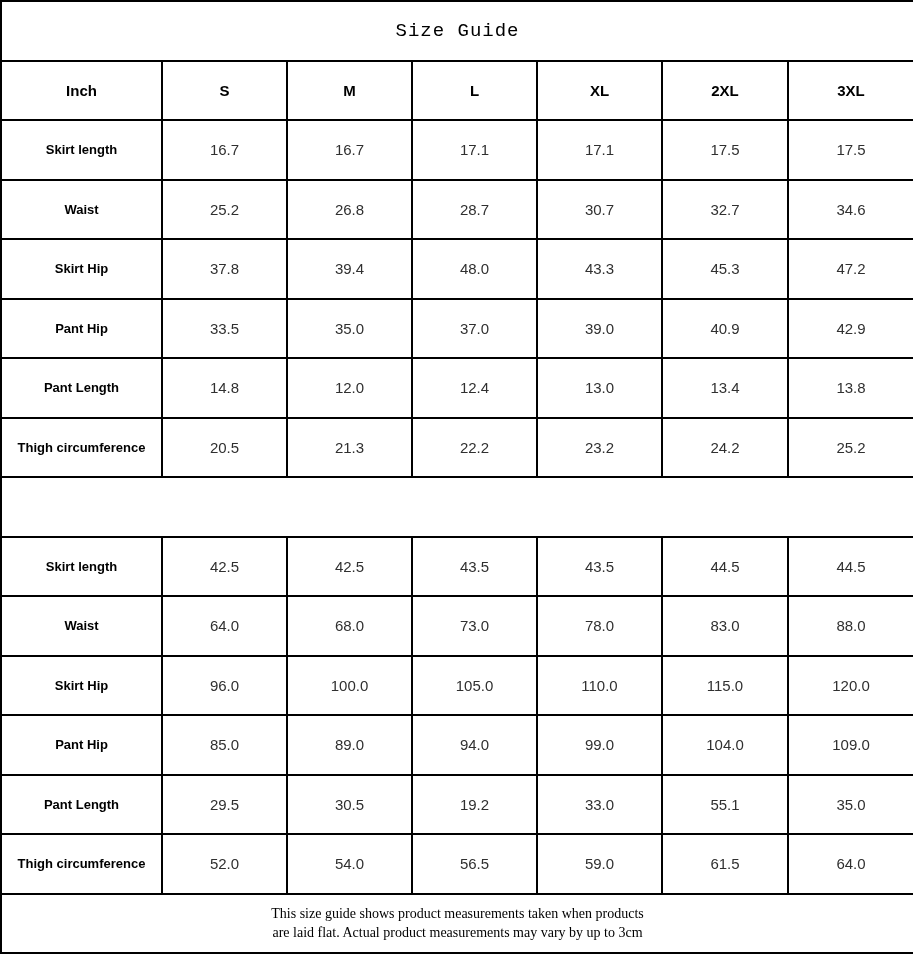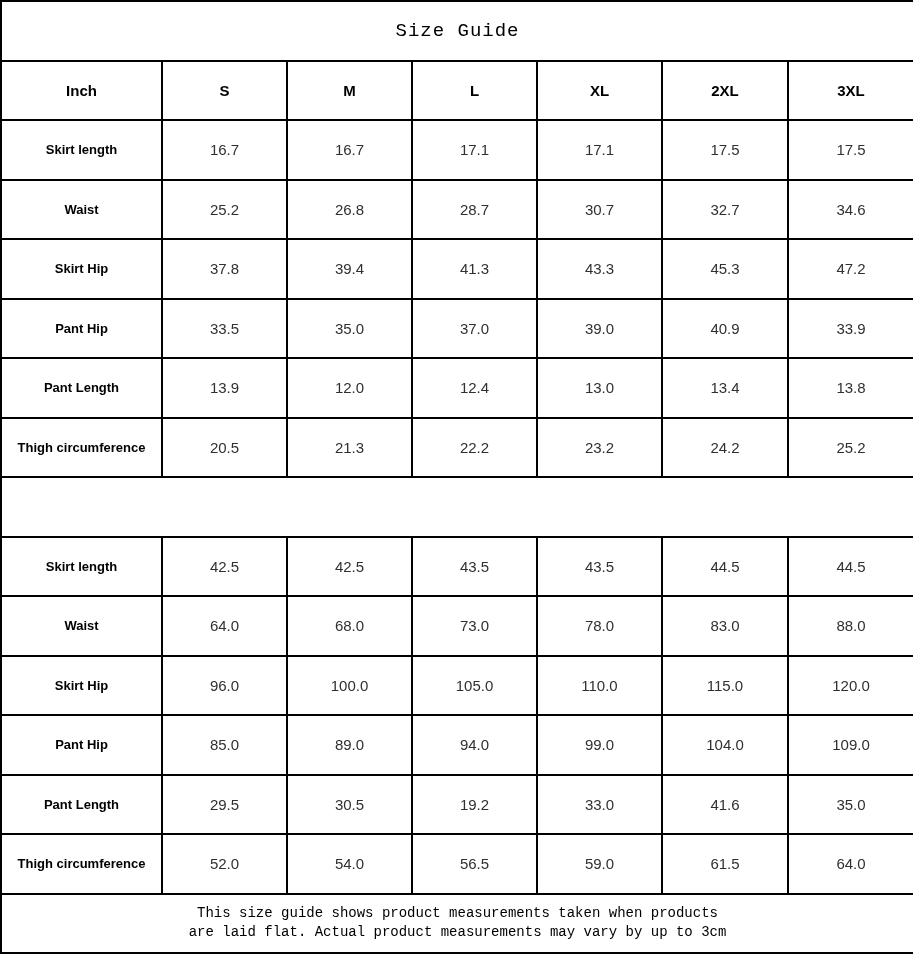--- a/index.html
+++ b/index.html
@@ -56,21 +56,21 @@
   }
   td.value {
     font-size: 15px;
     font-weight: normal;
     color: #303030;
   }
   td.spacer-cell {
     background: #ffffff;
   }
   td.footer-cell {
-    font-family: Liberation Mono, monospace;
+    font-family: Liberation Serif, serif;
     font-size: 14px;
     line-height: 19px;
     color: #000000;
     border-radius: 24px;
   }
 </style>
 </head>
 <body>
 
 <table class="size-guide">
@@ -111,37 +111,37 @@
         <td class="value">26.8</td>
         <td class="value">28.7</td>
         <td class="value">30.7</td>
         <td class="value">32.7</td>
         <td class="value">34.6</td>
       </tr>
       <tr>
         <td class="row-label">Skirt Hip</td>
         <td class="value">37.8</td>
         <td class="value">39.4</td>
-        <td class="value">41.3</td>
+        <td class="value">48.0</td>
         <td class="value">43.3</td>
         <td class="value">45.3</td>
         <td class="value">47.2</td>
       </tr>
       <tr>
         <td class="row-label">Pant Hip</td>
         <td class="value">33.5</td>
         <td class="value">35.0</td>
         <td class="value">37.0</td>
         <td class="value">39.0</td>
         <td class="value">40.9</td>
-        <td class="value">33.9</td>
+        <td class="value">42.9</td>
       </tr>
       <tr>
         <td class="row-label">Pant Length</td>
-        <td class="value">13.9</td>
+        <td class="value">14.8</td>
         <td class="value">12.0</td>
         <td class="value">12.4</td>
         <td class="value">13.0</td>
         <td class="value">13.4</td>
         <td class="value">13.8</td>
       </tr>
       <tr>
         <td class="row-label">Thigh circumference</td>
         <td class="value">20.5</td>
         <td class="value">21.3</td>
@@ -188,21 +188,21 @@
         <td class="value">99.0</td>
         <td class="value">104.0</td>
         <td class="value">109.0</td>
       </tr>
       <tr>
         <td class="row-label">Pant Length</td>
         <td class="value">29.5</td>
         <td class="value">30.5</td>
         <td class="value">19.2</td>
         <td class="value">33.0</td>
-        <td class="value">41.6</td>
+        <td class="value">55.1</td>
         <td class="value">35.0</td>
       </tr>
       <tr>
         <td class="row-label">Thigh circumference</td>
         <td class="value">52.0</td>
         <td class="value">54.0</td>
         <td class="value">56.5</td>
         <td class="value">59.0</td>
         <td class="value">61.5</td>
         <td class="value">64.0</td>

